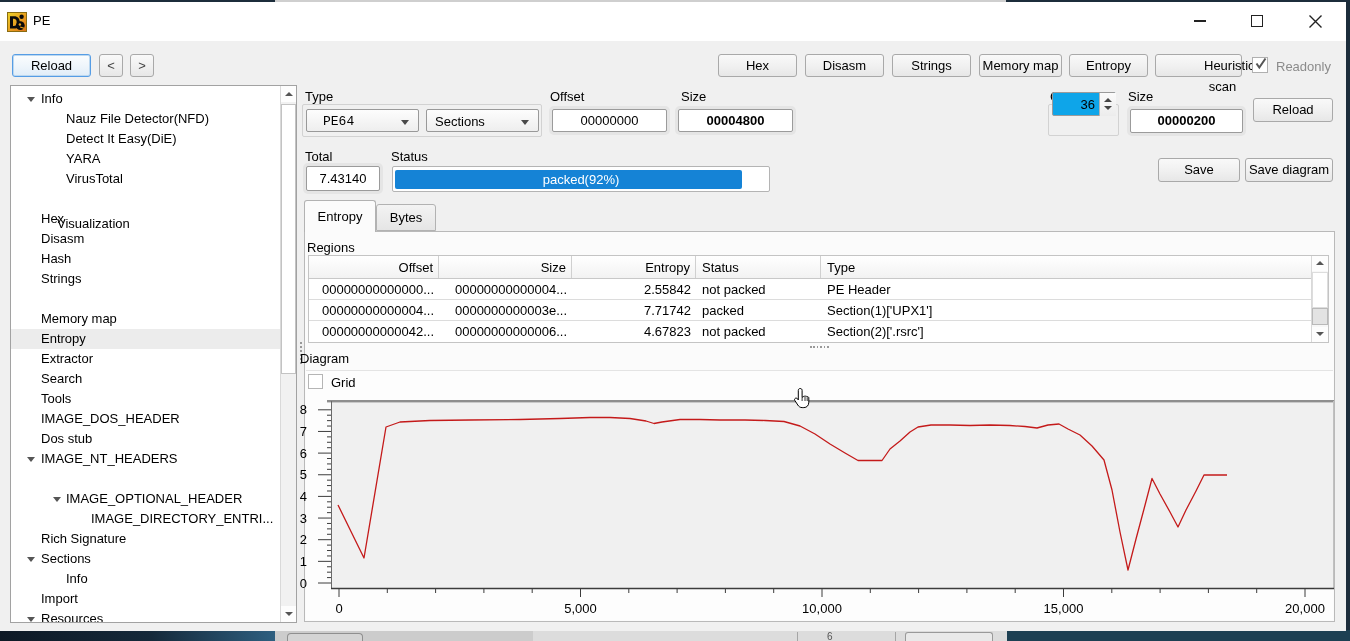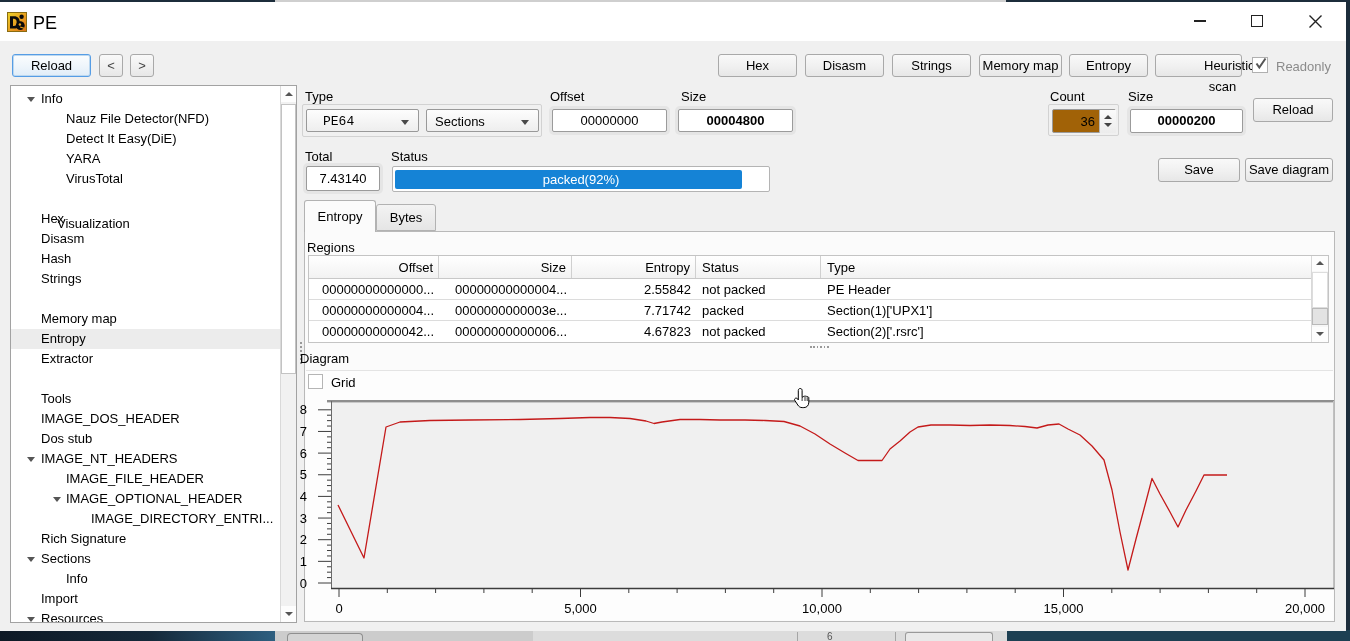--- a/index.html
+++ b/index.html
@@ -43,21 +43,21 @@
             <stop offset="1" stop-color="#dc7018"></stop>
           </linearGradient>
         </defs>
       <rect x="0.5" y="0.5" width="19" height="19" fill="url(#icg)" stroke="#8a6c12" stroke-width="1"></rect>
       <path fill-rule="evenodd" fill="#0c0c0c" d="M3 4.2 L7.2 4.2 C10.8 4.2 12.8 6.6 12.8 10.4 C12.8 14.2 10.8 16.6 7.2 16.6 L3 16.6 Z M6 6.8 L6.8 6.8 C8.7 6.8 9.7 8.1 9.7 10.4 C9.7 12.7 8.7 14 6.8 14 L6 14 Z"></path>
       <circle cx="14.6" cy="4.8" r="2.2" fill="#0c0c0c"></circle>
       <circle cx="13.3" cy="13.6" r="4.4" fill="#0c0c0c"></circle>
       <circle cx="12.9" cy="12.5" r="1.2" fill="#e9a220"></circle>
       <rect x="13.3" y="14.4" width="4.2" height="1.2" fill="#e9a220" transform="rotate(18 13.3 14.4)"></rect>
     </svg>
-    <div class="abs" style="left:33px; top:11px; font-size:18px;">PE</div>
+    <div class="abs" style="left:33px; top:11px; font-size:13px;">PE</div>
 
     <div class="abs" style="left:1194px; top:18px; width:12px; height:2px; background:#222;"></div>
     <div class="abs" style="left:1251px; top:13px; width:12px; height:12px; border:1.5px solid #222;"></div>
     <svg class="abs" style="left:1308px; top:12px;" width="15" height="15" viewBox="0 0 15 15">
         <path d="M1.5 1.5 L13.5 13.5 M13.5 1.5 L1.5 13.5" stroke="#222" stroke-width="1.4"></path>
       </svg>
   </div>
 
   <div class="btn" style="left:12px; top:52px; width:79px; height:23px; line-height:21px; border-color:#569de5; background:linear-gradient(180deg,#fbfdfe,#eef5fb 55%,#e0edf8); box-shadow:0 0 0 1px #bcd8f0 inset;">Reload</div>
   <div class="btn" style="left:99px; top:52px; width:24px; height:23px; line-height:21px; color:#444;">&lt;</div>
@@ -108,35 +108,35 @@
       </div>
     <div class="tree-item" style="left:0; top:223px; width:269px;">
         <span style="position:absolute;left:30px;">Memory map</span>
       </div>
     <div class="tree-item" style="left:0; top:243px; width:269px; background:#ececec;">
         <span style="position:absolute;left:30px;">Entropy</span>
       </div>
     <div class="tree-item" style="left:0; top:263px; width:269px;">
         <span style="position:absolute;left:30px;">Extractor</span>
       </div>
+    <div class="tree-item" style="left:0; top:283px; width:269px;">
+        <span style="position:absolute;left:30px;">Search</span>
+      </div>
     <div class="tree-item" style="left:0; top:303px; width:269px;">
         <span style="position:absolute;left:30px;">Tools</span>
       </div>
     <div class="tree-item" style="left:0; top:323px; width:269px;">
         <span style="position:absolute;left:30px;">IMAGE_DOS_HEADER</span>
       </div>
     <div class="tree-item" style="left:0; top:343px; width:269px;">
         <span style="position:absolute;left:30px;">Dos stub</span>
       </div>
     <div class="tree-item" style="left:0; top:363px; width:269px;">
         <span class="arrowdn" style="left:16px; top:8px;"></span>
         <span style="position:absolute;left:30px;">IMAGE_NT_HEADERS</span>
-      </div>
-    <div class="tree-item" style="left:0; top:383px; width:269px;">
-        <span style="position:absolute;left:55px;">IMAGE_FILE_HEADER</span>
       </div>
     <div class="tree-item" style="left:0; top:403px; width:269px;">
         <span class="arrowdn" style="left:42px; top:8px;"></span>
         <span style="position:absolute;left:55px;">IMAGE_OPTIONAL_HEADER</span>
       </div>
     <div class="tree-item" style="left:0; top:423px; width:269px;">
         <span style="position:absolute;left:80px;">IMAGE_DIRECTORY_ENTRI...</span>
       </div>
     <div class="tree-item" style="left:0; top:443px; width:269px;">
         <span style="position:absolute;left:30px;">Rich Signature</span>
@@ -181,21 +181,21 @@
       <span class="caret" style="right:9px; top:10px;"></span>
     </div>
   <div class="combo" style="left:426px; top:107px; width:113px; height:23px;">
       <span style="position:absolute; left:8px; top:4px;">Sections</span>
       <span class="caret" style="right:9px; top:10px;"></span>
     </div>
   <div class="fld" style="left:552px; top:107px; width:115px; height:23px; line-height:21px;">00000000</div>
   <div class="fld" style="left:678px; top:107px; width:115px; height:23px; line-height:21px; font-weight:bold;">00004800</div>
 
   <div class="abs" style="left:1048px; top:102px; width:71px; height:32px; border:1px solid #d2d2d2; border-radius:2px;"></div>
-  <div class="abs" style="left:1052px; top:107px; width:64px; height:24px; background:#a16207; border:1px solid #9b9b9b; border-radius:2px;">
+  <div class="abs" style="left:1052px; top:90px; width:64px; height:24px; background:#0ea5e9; border:1px solid #9b9b9b; border-radius:2px;">
     <div class="abs" style="right:20px; top:4px;">36</div>
     <div class="abs" style="left:46px; top:0; width:17px; height:23px; background:linear-gradient(180deg,#fbfbfb,#ececec); border-left:1px solid #b5b5b5;">
       <span class="abs" style="left:4px; top:5px; width:0; height:0; border-left:4px solid transparent; border-right:4px solid transparent; border-bottom:4.5px solid #444;"></span>
       <span class="abs" style="left:4px; top:13px; width:0; height:0; border-left:4px solid transparent; border-right:4px solid transparent; border-top:4.5px solid #444;"></span>
     </div>
   </div>
   <div class="fld" style="left:1130px; top:107px; width:113px; height:24px; line-height:22px; font-weight:bold;">00000200</div>
   <div class="btn" style="left:1253px; top:96px; width:80px; height:24px; line-height:22px;">Reload</div>
 
   <div class="lbl" style="left:305px; top:147px;">Total</div>

